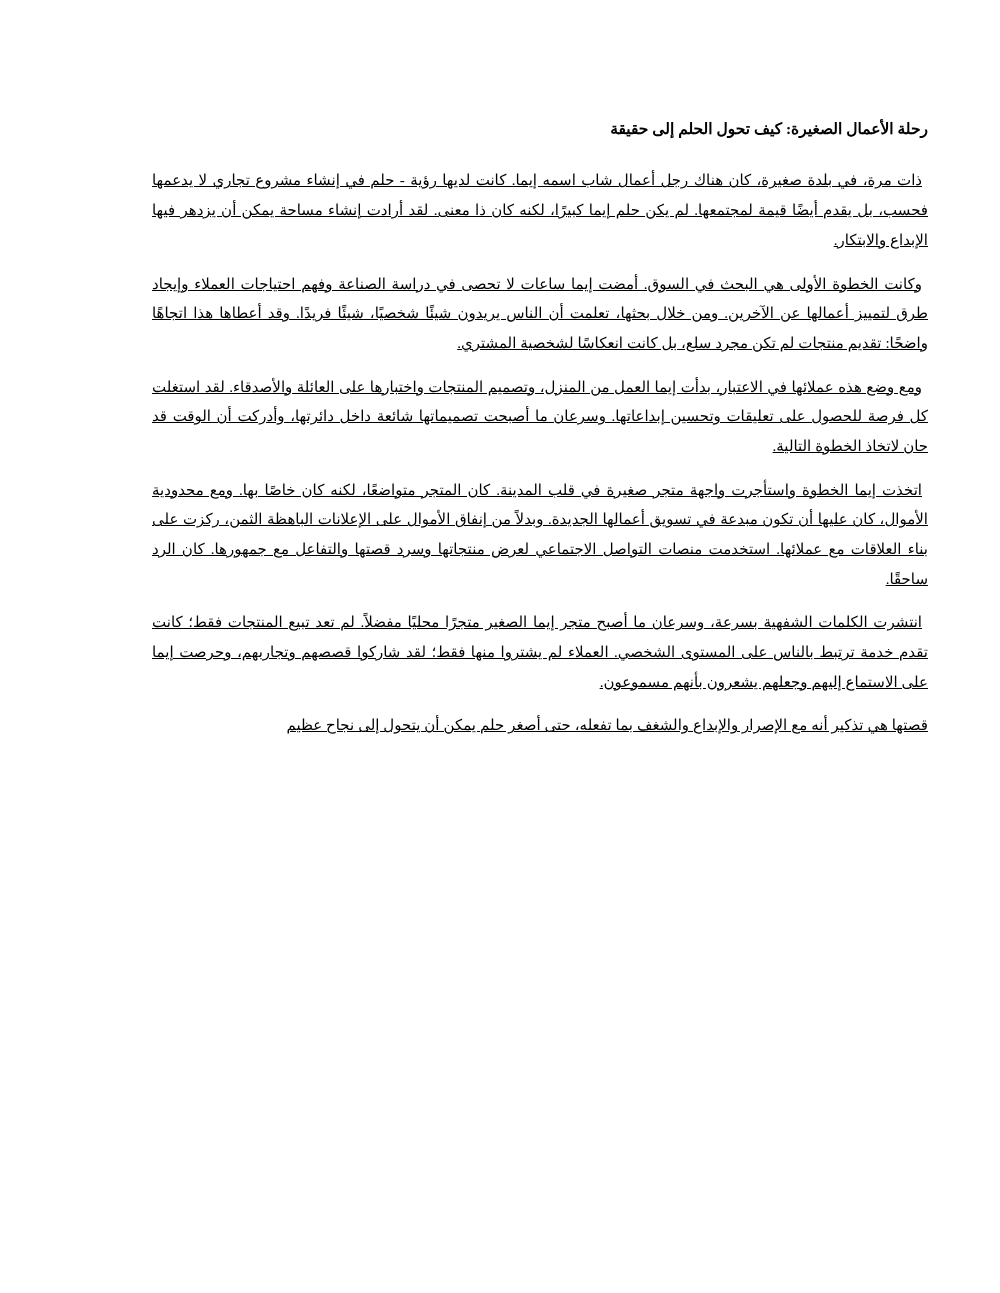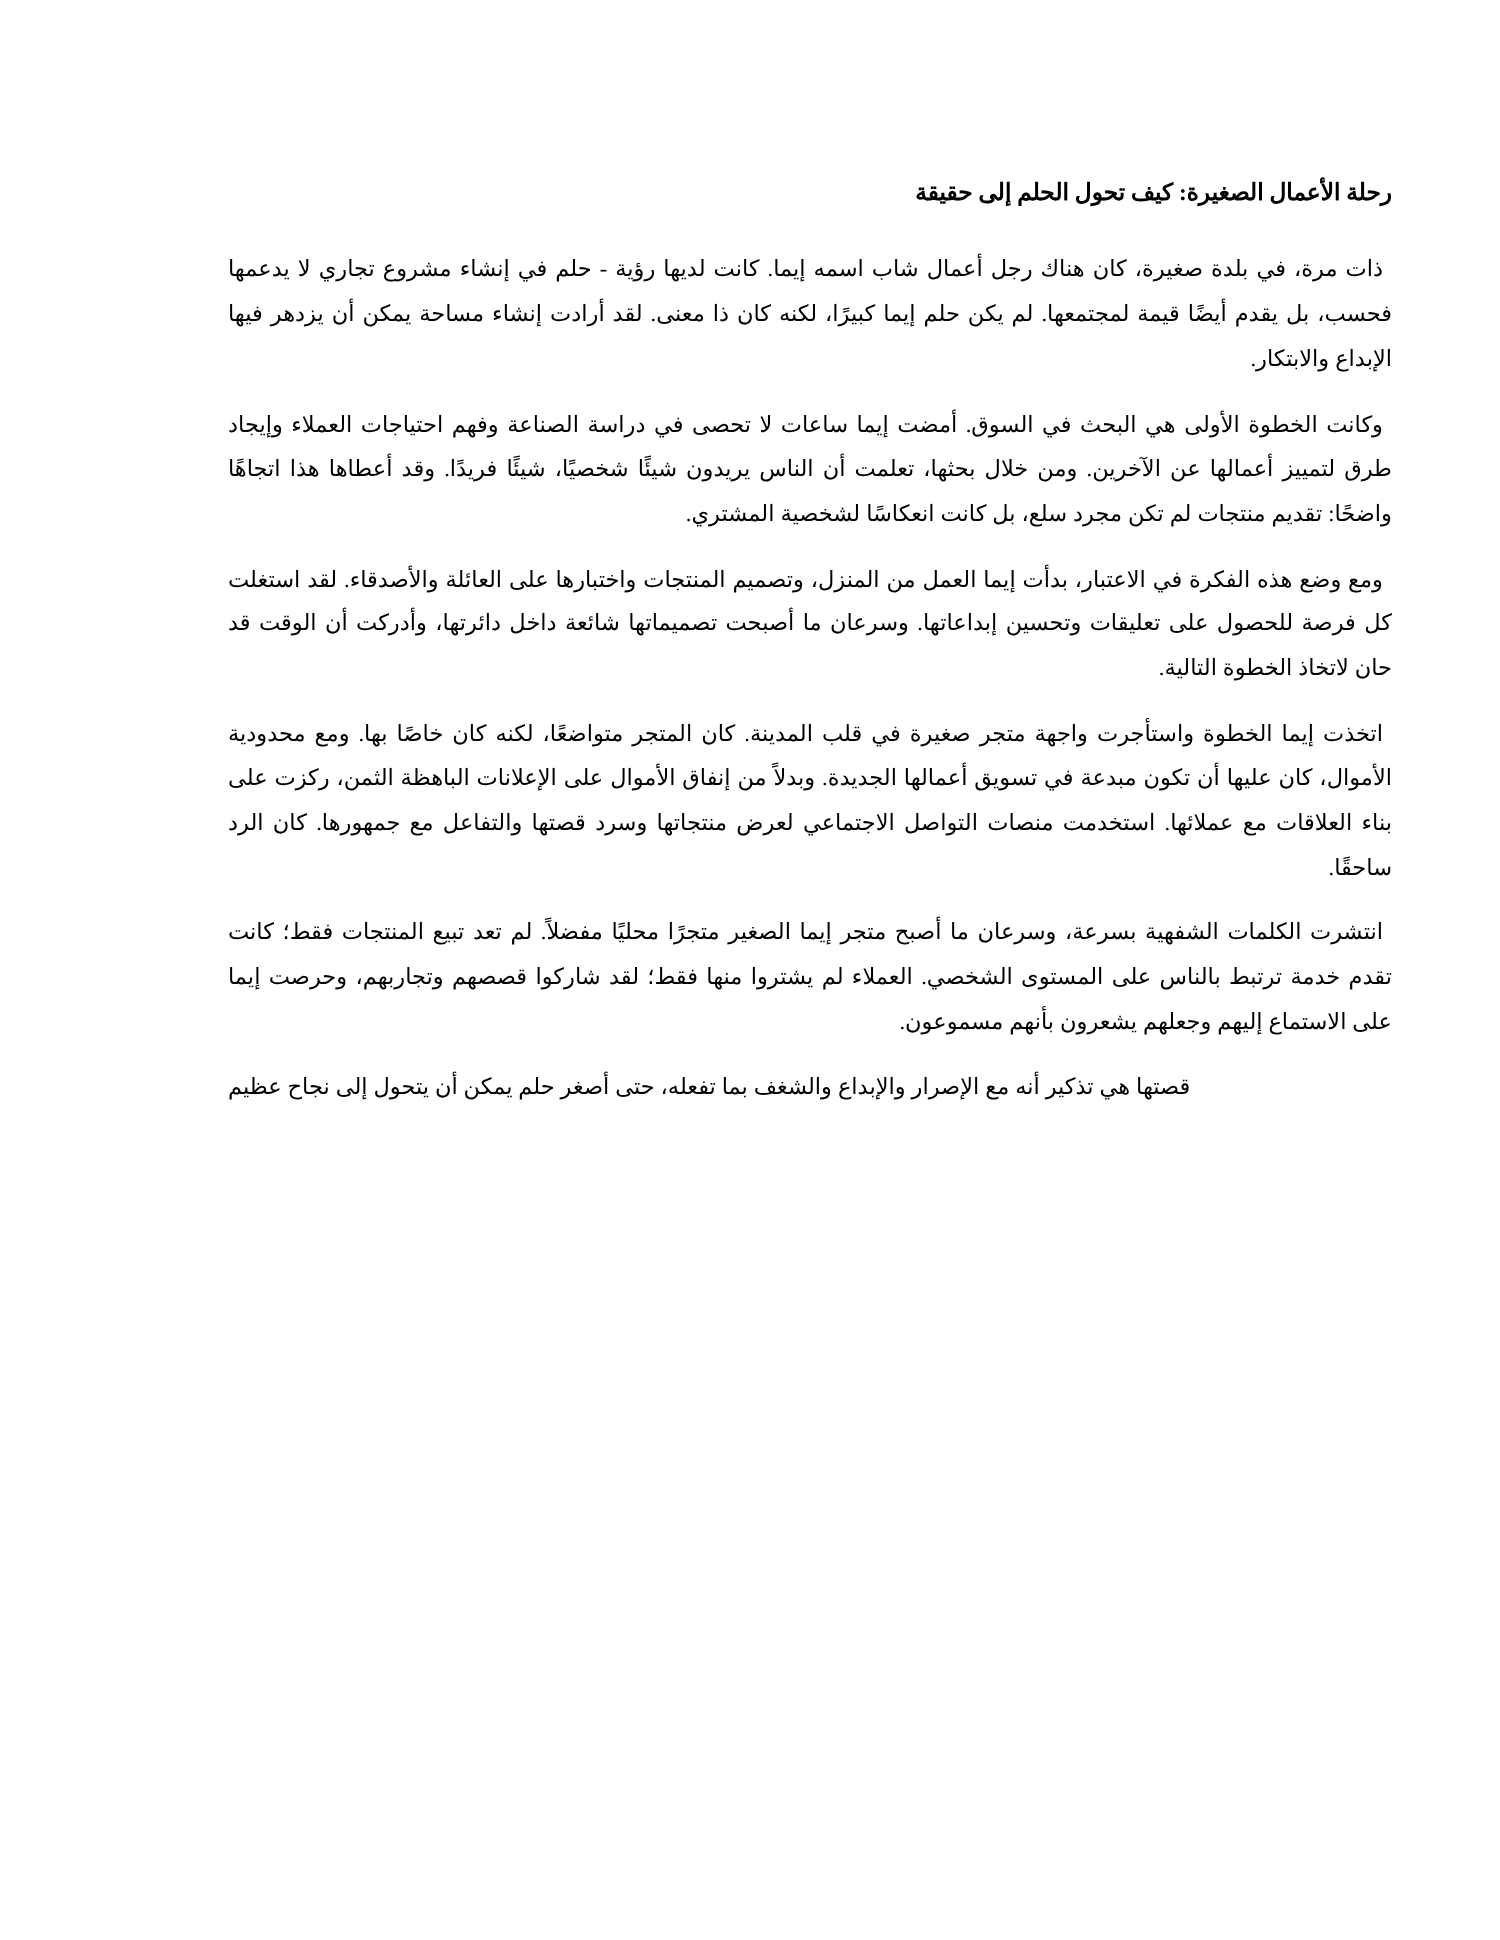--- a/index.html
+++ b/index.html
@@ -40,45 +40,46 @@
   .para {
     font-size: 15px;
     line-height: 1.98;
     direction: rtl;
     unicode-bidi: isolate;
     text-align: justify;
     text-justify: inter-word;
     margin: 0 0 14px 0;
     text-indent: 6px;
     word-spacing: 0.2px;
+    text-decoration: underline;
   }
 
   .para:last-child {
     margin-bottom: 0;
   }
 
   
   .para.center-line {
-    text-align: left;
+    text-align: right;
     text-indent: 0;
   }
 </style>
 </head>
 <body>
 
 <div class="page">
 
   <h1 class="doc-title">رحلة الأعمال الصغيرة: كيف تحول الحلم إلى حقيقة</h1>
 
   <p class="para">ذات مرة، في بلدة صغيرة، كان هناك رجل أعمال شاب اسمه إيما. كانت لديها رؤية - حلم في إنشاء مشروع تجاري لا يدعمها فحسب، بل يقدم أيضًا قيمة لمجتمعها. لم يكن حلم إيما كبيرًا، لكنه كان ذا معنى. لقد أرادت إنشاء مساحة يمكن أن يزدهر فيها الإبداع والابتكار.</p>
 
 
   <p class="para">وكانت الخطوة الأولى هي البحث في السوق. أمضت إيما ساعات لا تحصى في دراسة الصناعة وفهم احتياجات العملاء وإيجاد طرق لتمييز أعمالها عن الآخرين. ومن خلال بحثها، تعلمت أن الناس يريدون شيئًا شخصيًا، شيئًا فريدًا. وقد أعطاها هذا اتجاهًا واضحًا: تقديم منتجات لم تكن مجرد سلع، بل كانت انعكاسًا لشخصية المشتري.</p>
 
-  <p class="para">ومع وضع هذه الفكرة في الاعتبار، بدأت إيما العمل من المنزل، وتصميم المنتجات واختبارها على العائلة والأصدقاء. لقد استغلت كل فرصة للحصول على تعليقات وتحسين إبداعاتها. وسرعان ما أصبحت تصميماتها شائعة داخل دائرتها، وأدركت أن الوقت قد حان لاتخاذ الخطوة التالية.</p>
+  <p class="para">ومع وضع هذه عملائها في الاعتبار، بدأت إيما العمل من المنزل، وتصميم المنتجات واختبارها على العائلة والأصدقاء. لقد استغلت كل فرصة للحصول على تعليقات وتحسين إبداعاتها. وسرعان ما أصبحت تصميماتها شائعة داخل دائرتها، وأدركت أن الوقت قد حان لاتخاذ الخطوة التالية.</p>
 
   <p class="para">اتخذت إيما الخطوة واستأجرت واجهة متجر صغيرة في قلب المدينة. كان المتجر متواضعًا، لكنه كان خاصًا بها. ومع محدودية الأموال، كان عليها أن تكون مبدعة في تسويق أعمالها الجديدة. وبدلاً من إنفاق الأموال على الإعلانات الباهظة الثمن، ركزت على بناء العلاقات مع عملائها. استخدمت منصات التواصل الاجتماعي لعرض منتجاتها وسرد قصتها والتفاعل مع جمهورها. كان الرد ساحقًا.</p>
 
   <p class="para">انتشرت الكلمات الشفهية بسرعة، وسرعان ما أصبح متجر إيما الصغير متجرًا محليًا مفضلاً. لم تعد تبيع المنتجات فقط؛ كانت تقدم خدمة ترتبط بالناس على المستوى الشخصي. العملاء لم يشتروا منها فقط؛ لقد شاركوا قصصهم وتجاربهم، وحرصت إيما على الاستماع إليهم وجعلهم يشعرون بأنهم مسموعون.</p>
 
 
 
 
   <p class="para center-line">قصتها هي تذكير أنه مع الإصرار والإبداع والشغف بما تفعله، حتى أصغر حلم يمكن أن يتحول إلى نجاح عظيم</p>
 

